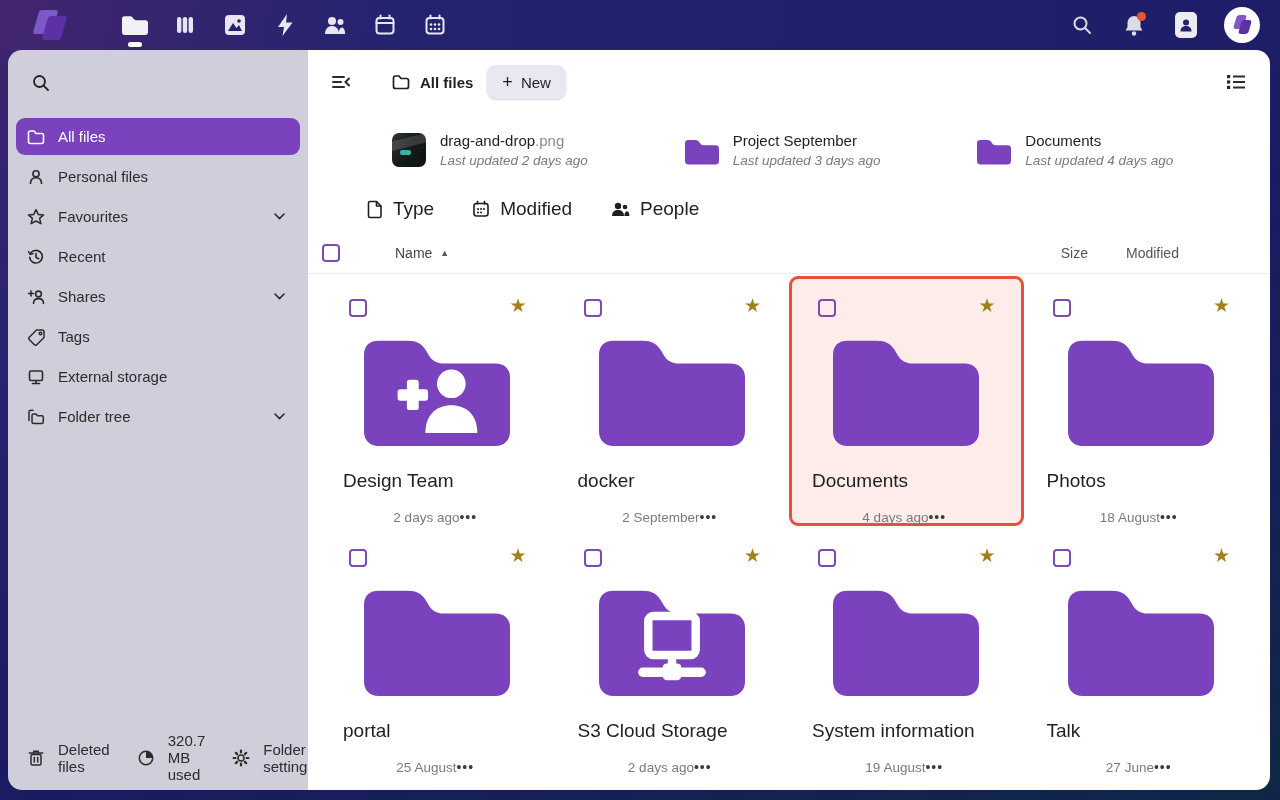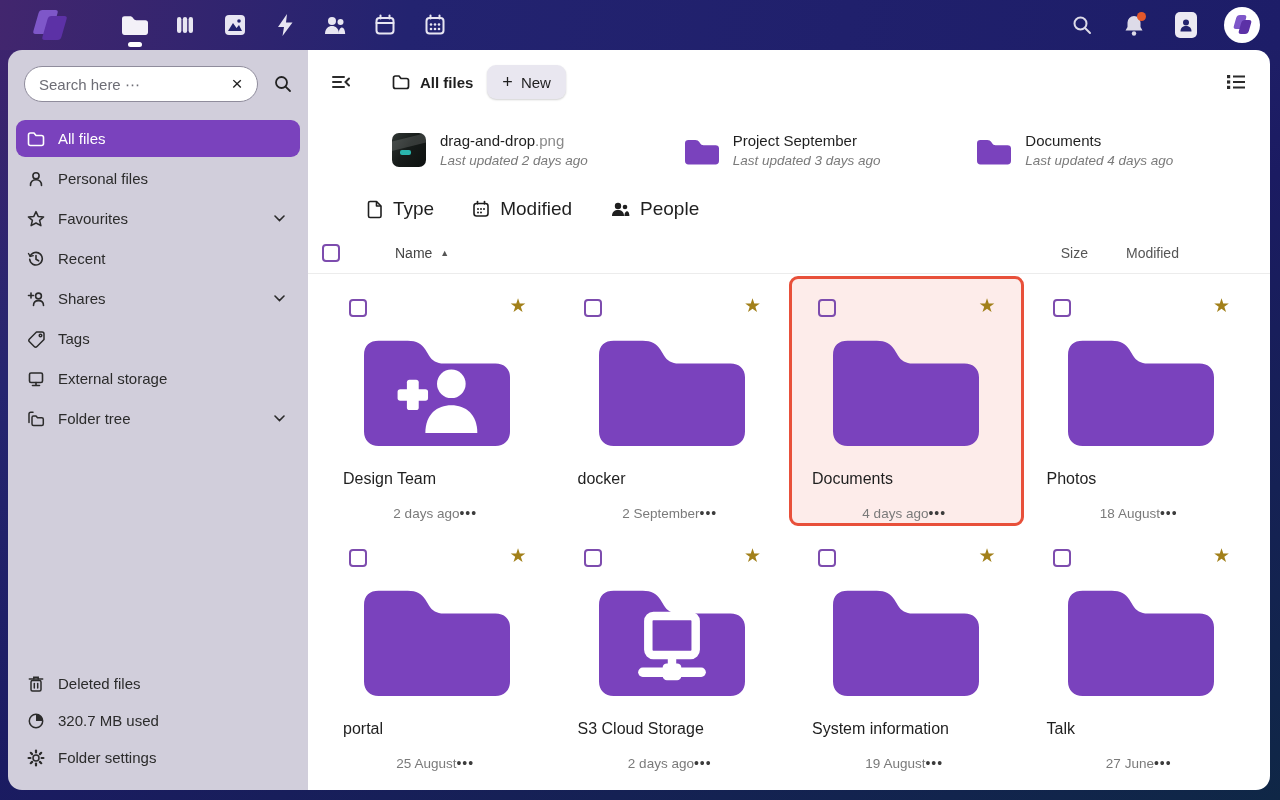--- a/index.html
+++ b/index.html
@@ -47,21 +47,21 @@
   .search-wrap input::placeholder { color:#6d6d75; }
   .clear-btn { position:absolute; right:10px; top:7px; width:22px; height:22px; border:none;
     background:none; font-size:19px; line-height:20px; color:#222; cursor:pointer; }
   .side-search-btn { width:34px; height:34px; border:none; background:none; cursor:pointer;
     display:flex; align-items:center; justify-content:center; color:#222; }
   .nav { margin-top:16px; padding:0 8px; display:flex; flex-direction:column; gap:3px; }
   .nav-item { height:37px; border-radius:9px; display:flex; align-items:center; gap:13px;
     padding:0 11px; font-size:15px; cursor:pointer; color:#2b2b2b; }
   .nav-item.active { background:#7a42bd; color:#fff; }
   .nav-item .chev { margin-left:auto; margin-right:4px; }
-  .sidebar-footer { margin-top:auto; padding:0 8px; display:flex; flex-direction:column; }
+  .sidebar-footer { margin-top:auto; padding:0 8px; display:flex; flex-direction:row; gap:5px; }
   svg.ic { display:block; }
 
   
   .content { flex:1; background:#fff; border-radius:0 14px 14px 0; display:flex;
     flex-direction:column; overflow:hidden; }
   .content-header { height:54px; display:flex; align-items:center; padding:10px 20px 0 20px; }
   .toggle-btn { width:26px; height:26px; border:none; background:none; cursor:pointer;
     color:#2b2b2b; display:flex; align-items:center; justify-content:center; }
   .breadcrumb { display:flex; align-items:center; gap:10px; margin-left:38px; font-size:15px;
     font-weight:bold; color:#1f1f1f; cursor:pointer; }
@@ -102,21 +102,21 @@
 
   .grid { display:grid; grid-template-columns:repeat(4,1fr); padding:2px 12px 0 12px; }
   .card { position:relative; height:250px; border:3px solid transparent; border-radius:9px;
     padding:14px 16px; cursor:pointer; }
   .card.selected { border-color:#e8503a; background:#fdecea; }
   .card-check { position:absolute; top:20px; left:26px; }
   .card-star { position:absolute; top:15px; right:25px; color:#a2801a; font-size:19px; }
   .folder-wrap { display:flex; justify-content:center; margin-top:42px; position:relative; }
   .folder-big { width:146px; height:111px; }
   .overlay { position:absolute; left:50%; top:58%; transform:translate(-50%,-50%); }
-  .card-name { margin-top:24px; font-size:16px; color:#1f1f1f; padding-left:4px;
+  .card-name { margin-top:24px; font-size:19px; color:#1f1f1f; padding-left:4px;
     white-space:nowrap; overflow:hidden; }
   .card-foot { display:flex; justify-content:center; align-items:center; margin-top:17px;
     padding:0 8px 0 4px; color:#7a7a7a; font-size:13.5px; }
   .dots { color:#3c3c3c; font-size:14px; letter-spacing:1px; cursor:pointer; }
 </style>
 </head>
 <body>
 
 <svg width="0" height="0" style="position:absolute">
   <defs>
@@ -234,24 +234,20 @@
         <div class="para p1"></div>
         <div class="para p2"></div>
       </div>
     </div>
   </header>
 
   <div class="workspace">
 
     <aside class="sidebar">
       <div class="search-row">
-        <div class="search-wrap">
-          <input type="text" placeholder="Search here ⋯" style="">
-          <button class="clear-btn">×</button>
-        </div>
         <button class="side-search-btn">
           <span>
             <svg class="ic" width="20" height="20" viewBox="0 0 20 20" fill="none" stroke="currentColor" stroke-width="1.8" stroke-linecap="round">
               <circle cx="8.5" cy="8.5" r="5.5"></circle>
                 <line x1="12.8" y1="12.8" x2="17" y2="17"></line>
             </svg>
           </span>
         </button>
       </div>
 

